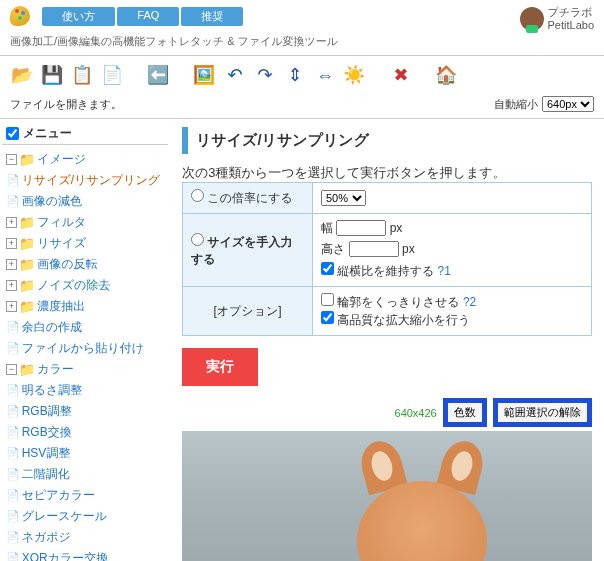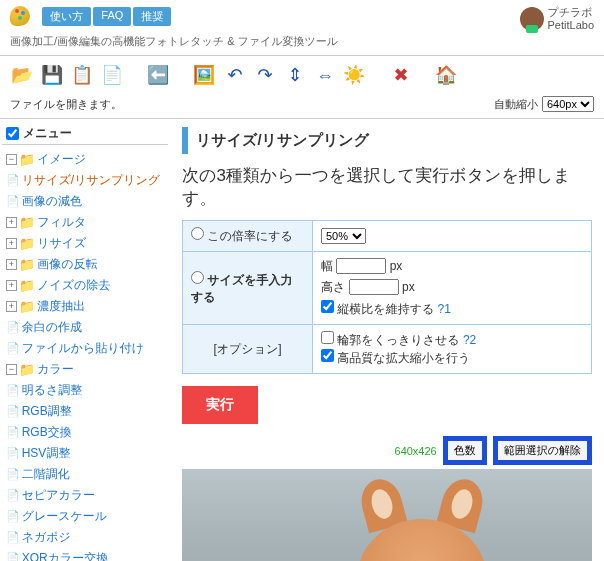--- a/index.html
+++ b/index.html
@@ -3,21 +3,21 @@
 <meta charset="utf-8">
 <style>
 *{box-sizing:border-box;margin:0;padding:0;font-family:"Meiryo","MS PGothic",sans-serif}
 body{background:#fff;font-size:12px;color:#333;width:604px}
 .header{display:flex;justify-content:space-between;align-items:flex-start;padding:6px 10px 2px}
 .title-area{display:flex;align-items:center;gap:4px}
 .palette-icon{width:20px;height:20px;background:radial-gradient(circle at 30% 30%,#f5c842,#d4a017);border-radius:50% 50% 50% 30%;position:relative}
 .palette-icon::before{content:"";position:absolute;width:4px;height:4px;background:#e74c3c;border-radius:50%;top:3px;left:5px;box-shadow:6px 2px 0 #3498db,3px 7px 0 #2ecc71}
 .app-title{color:#2277cc;font-weight:bold;font-size:15px;text-decoration:none}
 .nav-btns{display:flex;gap:2px;margin-left:8px}
-.nav-btn{background:#4b9fd8;color:#fff;padding:2px 8px;font-size:11px;border-radius:2px;cursor:pointer}
+.nav-btn{background:#4b9fd8;color:#fff;padding:2px 20px;font-size:11px;border-radius:2px;cursor:pointer}
 .brand{display:flex;align-items:center;gap:4px}
 .brand-icon{width:24px;height:24px;background:#8b5a3c;border-radius:50%;position:relative}
 .brand-icon::after{content:"";position:absolute;width:12px;height:8px;background:#2ecc71;bottom:-2px;left:6px;border-radius:2px}
 .brand-text{font-size:11px;color:#555;line-height:1.2}
 .subtitle{padding:0 10px 6px;font-size:11px;color:#666}
 .divider{border-top:1px solid #ccc}
 .toolbar{display:flex;gap:4px;padding:6px 10px;align-items:center}
 .tb-icon{width:26px;height:26px;display:flex;align-items:center;justify-content:center;cursor:pointer;font-size:18px}
 .tb-gap{width:12px}
 .status-row{display:flex;justify-content:space-between;align-items:center;padding:2px 10px 6px;font-size:11px}
@@ -29,21 +29,21 @@
 .tree{list-style:none;padding-left:4px}
 .tree li{padding:2px 0;font-size:12px;display:flex;align-items:center;gap:2px}
 .tree-toggle{width:11px;height:11px;display:inline-flex;align-items:center;justify-content:center;font-size:9px;color:#666;cursor:pointer;border:1px solid #999;line-height:1}
 .folder{color:#d4a017;font-size:13px}
 .doc{color:#3498db;font-size:11px}
 .tree-link{color:#2277cc;text-decoration:none;cursor:pointer}
 .tree-link.active{color:#cc5500}
 .sub{padding-left:18px}
 .content{flex:1;padding:8px 12px}
 .page-title{border-left:6px solid #4b9fd8;padding:4px 8px;font-weight:bold;font-size:15px;color:#333;margin-bottom:10px}
-.desc{font-size:17px;margin-bottom:10px}
+.desc{font-size:13px;margin-bottom:0}
 .form-tbl{border:1px solid #a8cce8;border-collapse:collapse;width:100%;margin-bottom:12px}
 .form-tbl td{border:1px solid #a8cce8;padding:6px 8px;font-size:12px;vertical-align:middle}
 .form-tbl .lbl{background:#e8f3fb;width:130px}
 .form-tbl .lbl.active{background:#d0e8f8}
 .form-tbl select,.form-tbl input[type=text]{font-size:11px}
 .form-tbl input[type=text]{width:50px}
 .opt-lbl{text-align:center;font-weight:normal}
 .help{color:#2277cc;cursor:pointer}
 .exec-btn{background:#ef4444;color:#fff;border:none;padding:10px 24px;font-size:14px;font-weight:bold;cursor:pointer}
 .img-info{display:flex;justify-content:flex-end;gap:6px;align-items:center;margin:12px 0 4px;font-size:11px}

